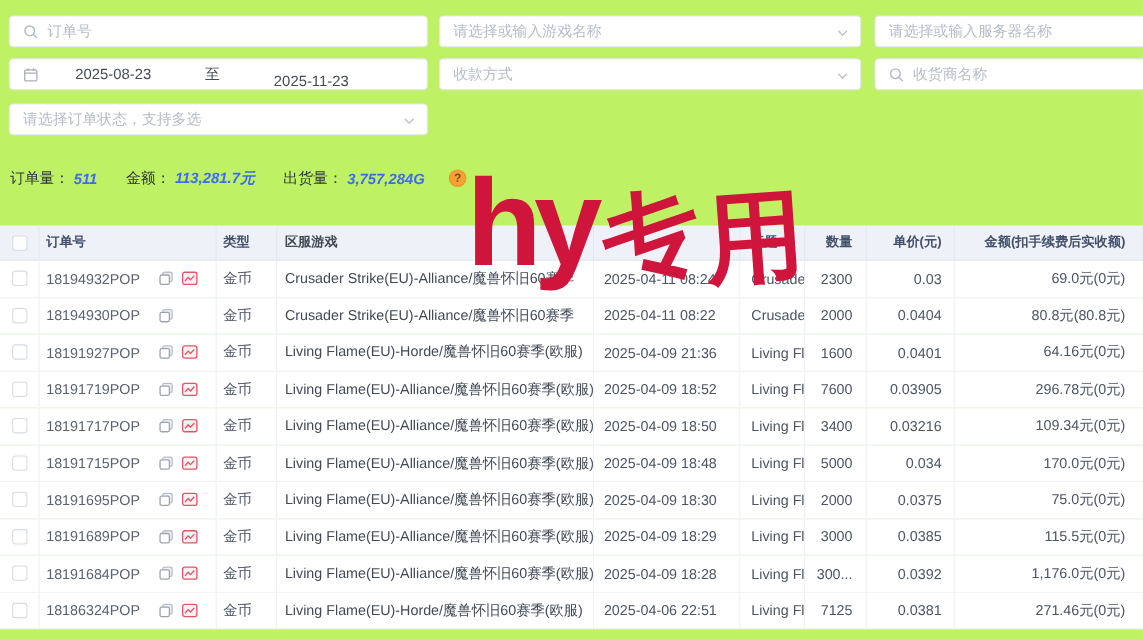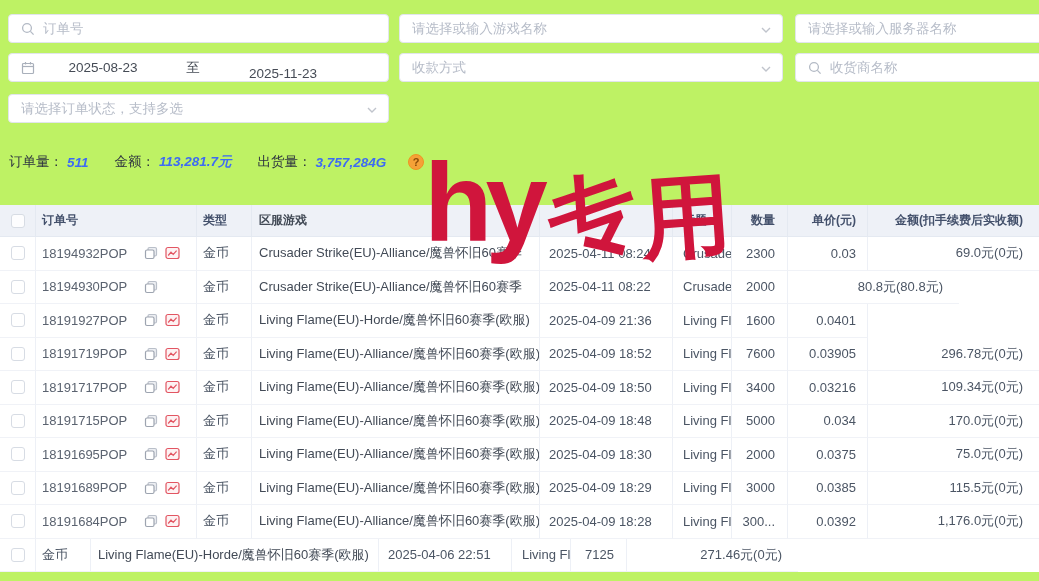--- a/index.html
+++ b/index.html
@@ -212,20 +212,21 @@
             <polyline points="3.2,9.5 6,6.2 8.2,8.4 11.6,4.6"></polyline>
           </svg>
         </span>
       </span>
     </div>
     <div class="td c-type">金币</div>
     <div class="td c-game">Crusader Strike(EU)-Alliance/魔兽怀旧60赛季</div>
     <div class="td c-time">2025-04-11 08:22</div>
     <div class="td c-title">Crusader Strike</div>
     <div class="td c-qty">2000</div>
+    <div class="td c-price">0.0404</div>
     <div class="td c-amount">80.8元(80.8元)</div>
   </div>
 
   <div class="tr body-row">
     <div class="td c-check">
             <span class="cbx"></span>
           </div>
     <div class="td c-order">
       <span class="ord-no">18191927POP</span>
       <span class="ord-icons">
@@ -242,20 +243,21 @@
           </svg>
         </span>
       </span>
     </div>
     <div class="td c-type">金币</div>
     <div class="td c-game">Living Flame(EU)-Horde/魔兽怀旧60赛季(欧服)</div>
     <div class="td c-time">2025-04-09 21:36</div>
     <div class="td c-title">Living Flame</div>
     <div class="td c-qty">1600</div>
     <div class="td c-price">0.0401</div>
+    <div class="td c-amount">64.16元(0元)</div>
   </div>
 
   <div class="tr body-row">
     <div class="td c-check">
             <span class="cbx"></span>
           </div>
     <div class="td c-order">
       <span class="ord-no">18191719POP</span>
       <span class="ord-icons">
         <span class="icon-btn">
@@ -428,23 +430,41 @@
     <div class="td c-title">Living Flame</div>
     <div class="td c-qty">300...</div>
     <div class="td c-price">0.0392</div>
     <div class="td c-amount">1,176.0元(0元)</div>
   </div>
 
   <div class="tr body-row">
     <div class="td c-check">
             <span class="cbx"></span>
           </div>
+    <div class="td c-order">
+      <span class="ord-no">18186324POP</span>
+      <span class="ord-icons">
+        <span class="icon-btn">
+          <svg width="14" height="14" viewBox="0 0 14 14" fill="none" stroke="#9da4b0" stroke-width="1.2">
+            <rect x="4" y="1.5" width="8.5" height="8.5" rx="1.5" fill="#eceef2" stroke="#b9bfc9"></rect>
+            <rect x="1.5" y="4" width="8.5" height="8.5" rx="1.5" fill="#ffffff"></rect>
+          </svg>
+        </span>
+        <span class="icon-btn">
+          <svg width="15" height="14" viewBox="0 0 15 14" fill="none" stroke="#e25562" stroke-width="1.2">
+            <rect x="1" y="1.5" width="13" height="11" rx="2" fill="#fdf2f3"></rect>
+            <polyline points="3.2,9.5 6,6.2 8.2,8.4 11.6,4.6"></polyline>
+          </svg>
+        </span>
+      </span>
+    </div>
     <div class="td c-type">金币</div>
     <div class="td c-game">Living Flame(EU)-Horde/魔兽怀旧60赛季(欧服)</div>
     <div class="td c-time">2025-04-06 22:51</div>
     <div class="td c-title">Living Flame</div>
     <div class="td c-qty">7125</div>
+    <div class="td c-price">0.0381</div>
     <div class="td c-amount">271.46元(0元)</div>
   </div>
 </div>
   </div>
 
 </div>
 
 </body></html>

